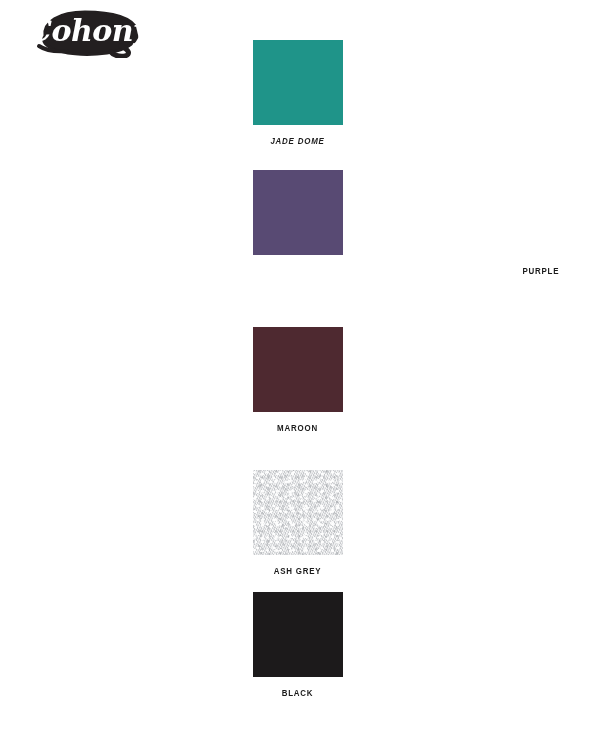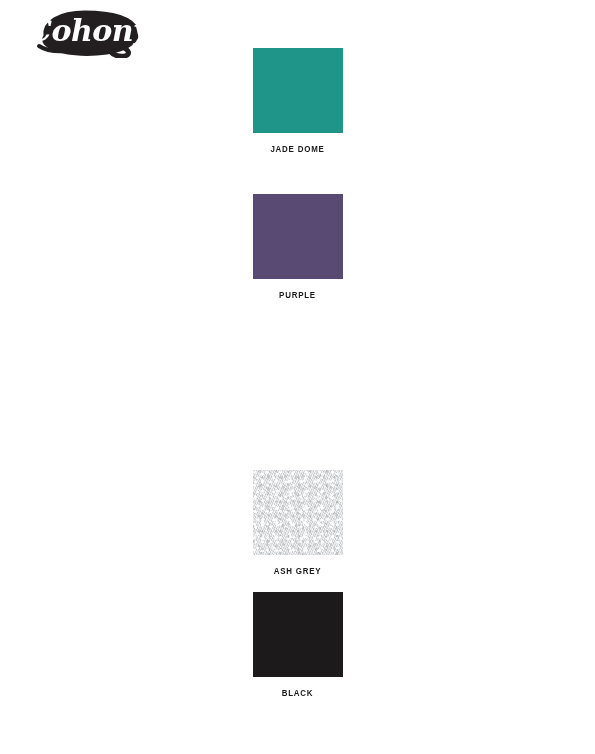--- a/index.html
+++ b/index.html
@@ -120,30 +120,34 @@
 
       <path d="M6,40 C12,44 22,46 34,45" fill="none" stroke="#231f20" stroke-width="4" stroke-linecap="round"></path>
     </g>
 
     <text class="brand-logo-text" x="56" y="35" fill="#ffffff" text-anchor="middle">Cohony</text>
   </svg>
 </div>
 
 <div class="swatch-list">
 
-  <div class="swatch-item" style="top:48px;">
+  <div class="swatch-item" style="top:40px;font-style:italic;">
     <span class="swatch-chip" style="background-color:#1f9489;"></span>
     <span class="swatch-label">JADE DOME</span>
   </div>
 
-  <div class="swatch-item" style="top:194px;">
+  <div class="swatch-item" style="top:170px;text-align:right;">
     <span class="swatch-chip" style="background-color:#584a73;"></span>
     <span class="swatch-label">PURPLE</span>
   </div>
 
+  <div class="swatch-item" style="top:327px;">
+    <span class="swatch-chip" style="background-color:#4e2930;"></span>
+    <span class="swatch-label">MAROON</span>
+  </div>
 
   <div class="swatch-item" style="top:470px;">
     <span class="swatch-chip textured"></span>
     <span class="swatch-label">ASH GREY</span>
   </div>
 
   <div class="swatch-item" style="top:592px;">
     <span class="swatch-chip" style="background-color:#1c1a1b;"></span>
     <span class="swatch-label">BLACK</span>
   </div>

